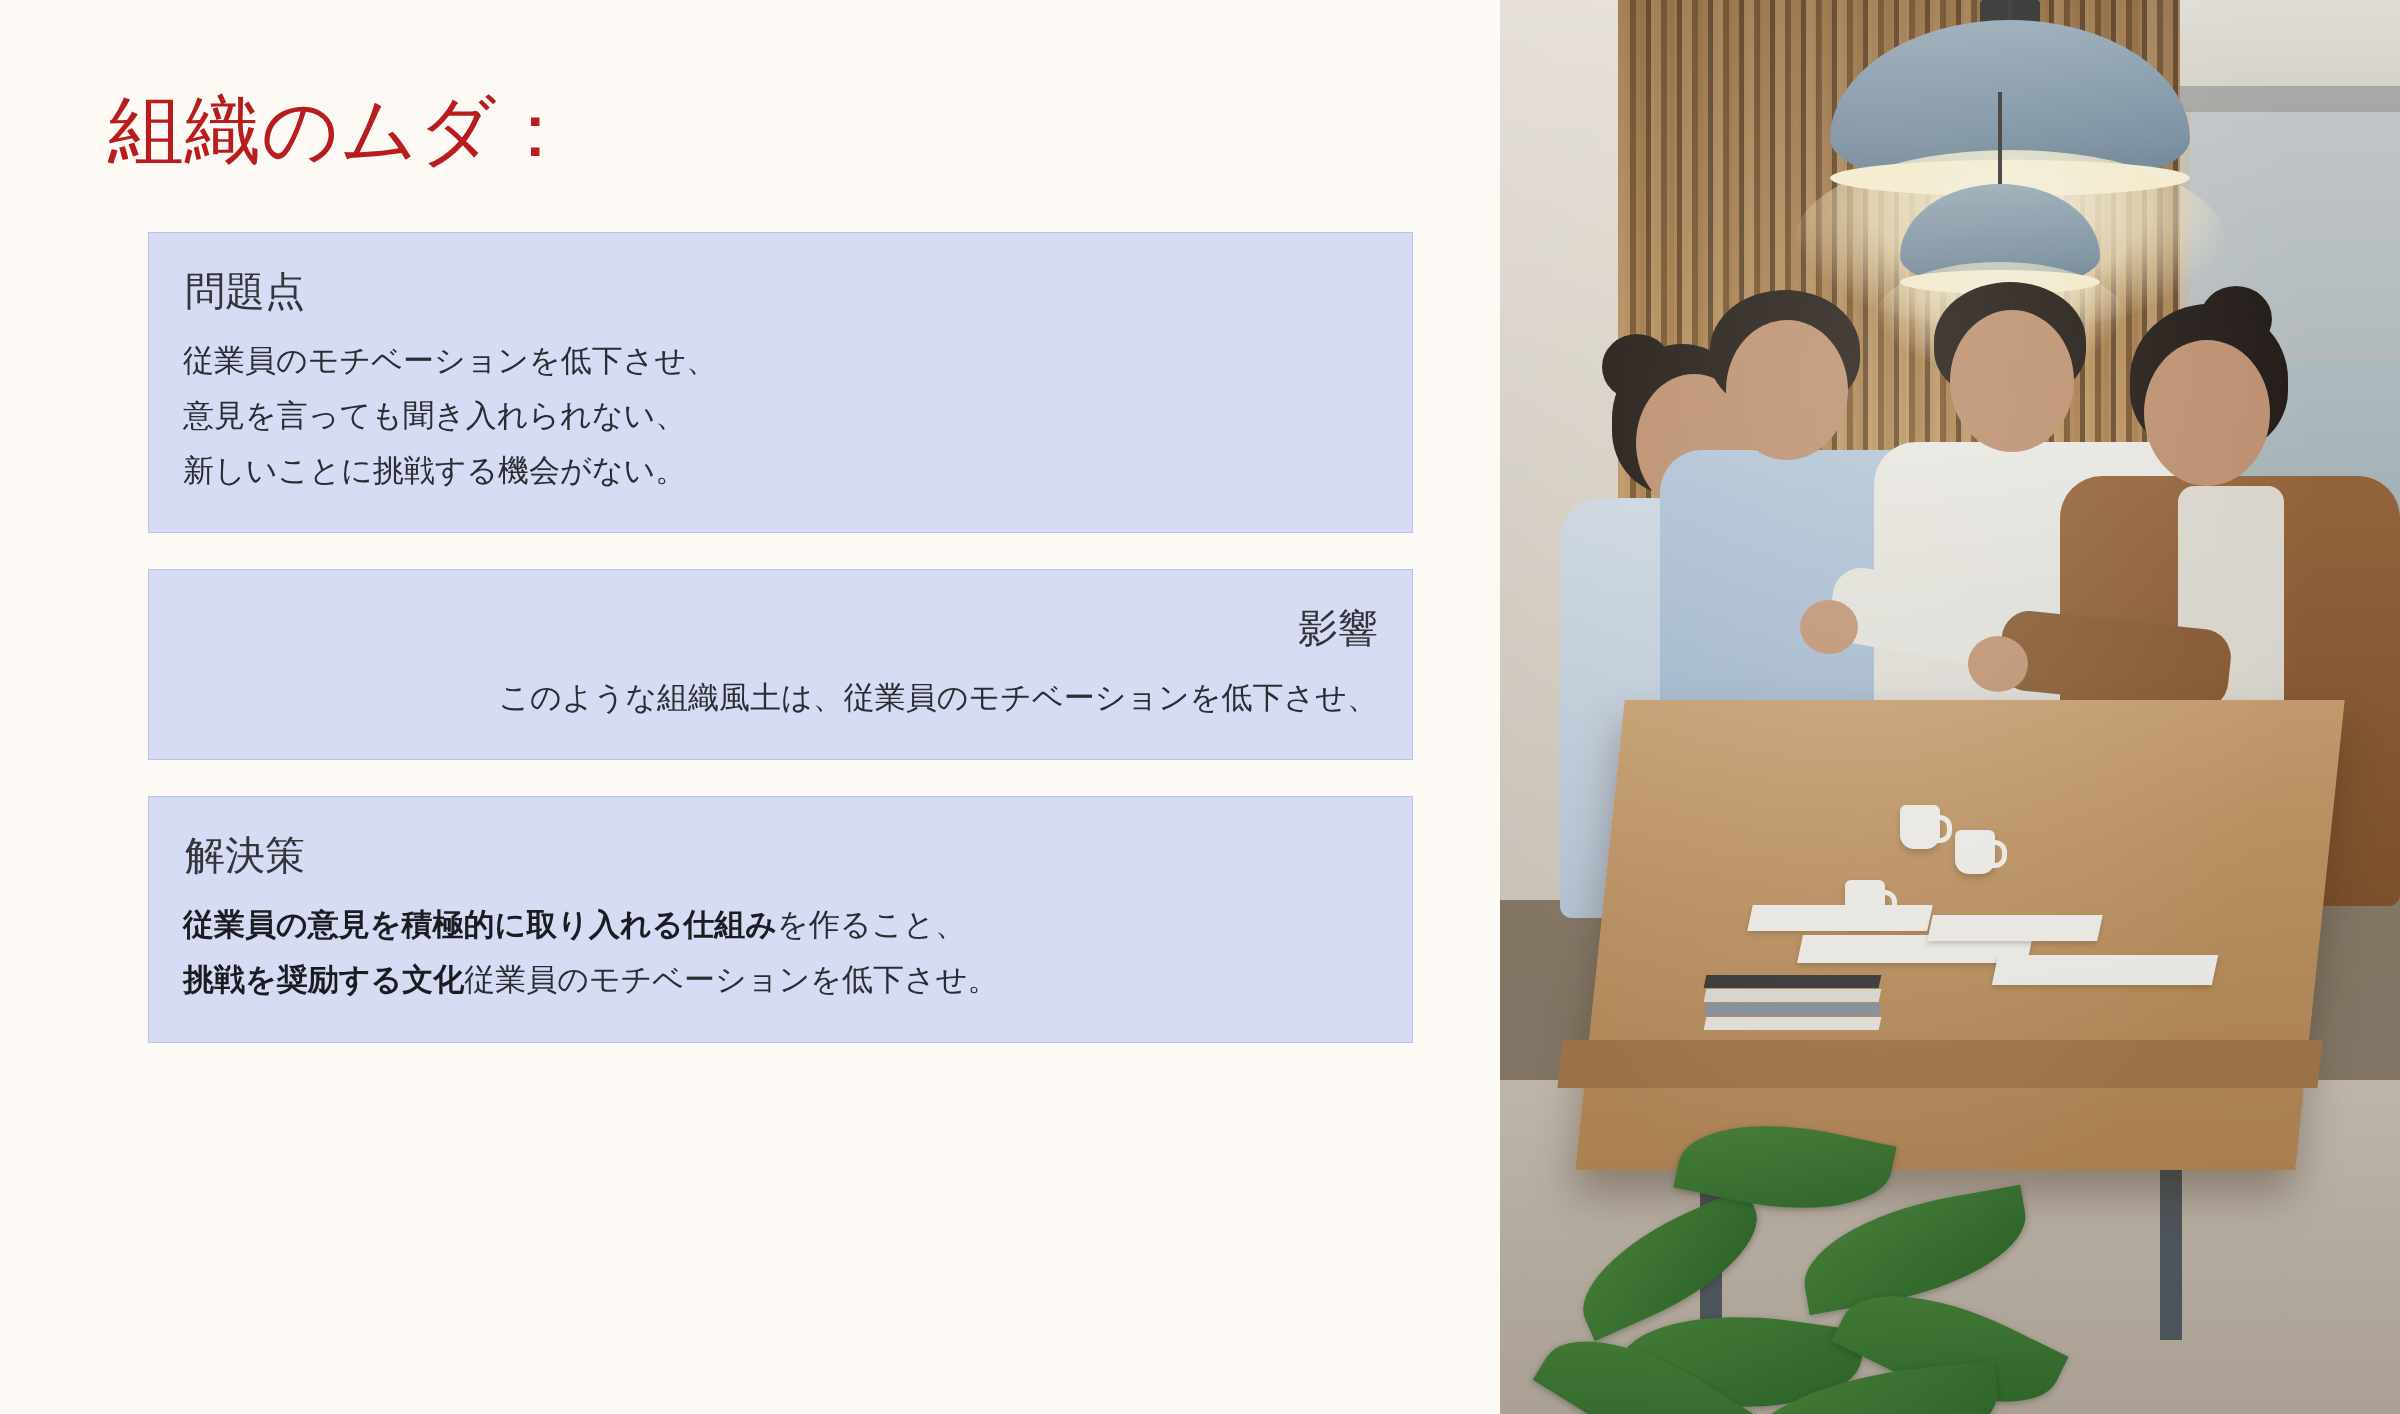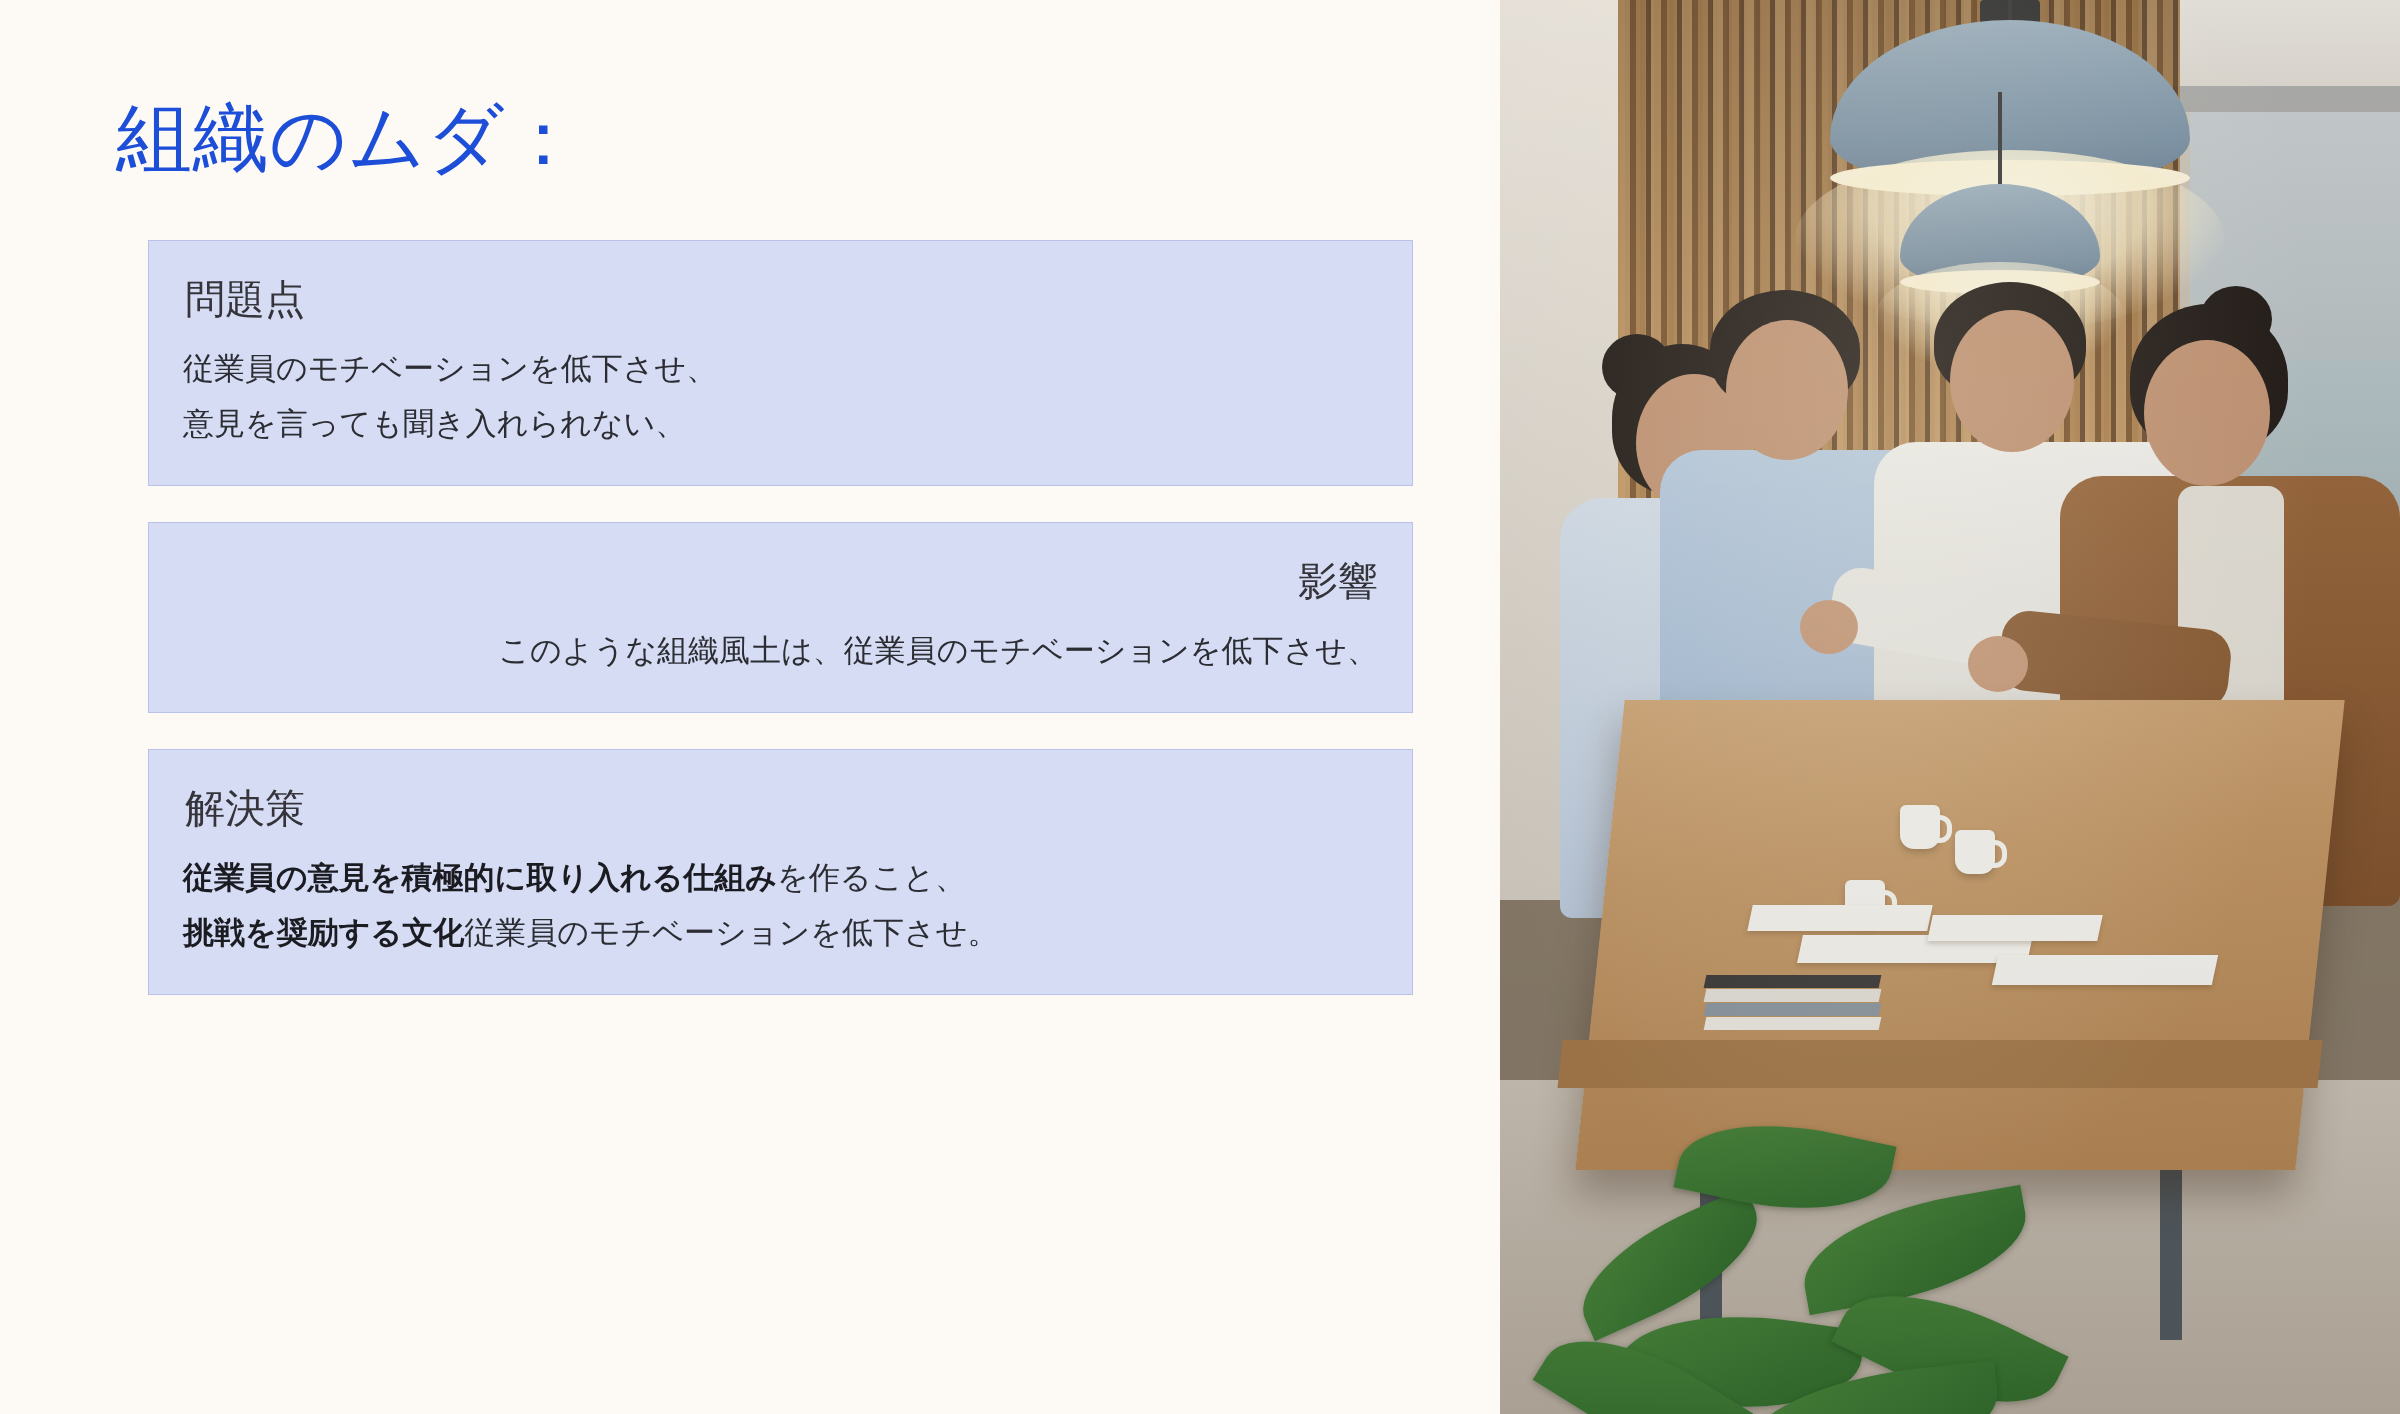--- a/index.html
+++ b/index.html
@@ -36,24 +36,24 @@
   }
 
   .title-block {
     margin: 0;
     padding: 0;
   }
   .title-line {
     font-size: 76px;
     line-height: 1.52;
     font-weight: 400;
-    color: #1d4ed8;
+    color: #b91c1c;
     letter-spacing: 0.01em;
     white-space: nowrap;
-    margin: 8px;
+    margin: 0;
     font-family: "Liberation Sans", "DejaVu Sans", sans-serif;
   }
 
   .cards {
     margin-top: 44px;
     width: 1265px;
     padding-left: 40px;
   }
 
   .card {
@@ -391,20 +391,21 @@
       <div class="title-line">組織のムダ：</div>
     </div>
 
     <div class="cards">
 
       <div class="card card--issue">
         <div class="card-heading">問題点</div>
         <div class="card-body">
           <div class="card-line"><span>従業員のモチベーションを低下させ、</span></div>
           <div class="card-line"><span>意見を言っても聞き入れられない、</span></div>
+          <div class="card-line"><span>新しいことに挑戦する機会がない。</span></div>
         </div>
       </div>
 
       <div class="card card--impact">
         <div class="card-heading">影響</div>
         <div class="card-body">
           <div class="card-line"><span>このような組織風土は、従業員のモチベーションを低下させ、</span></div>
         </div>
       </div>
 

